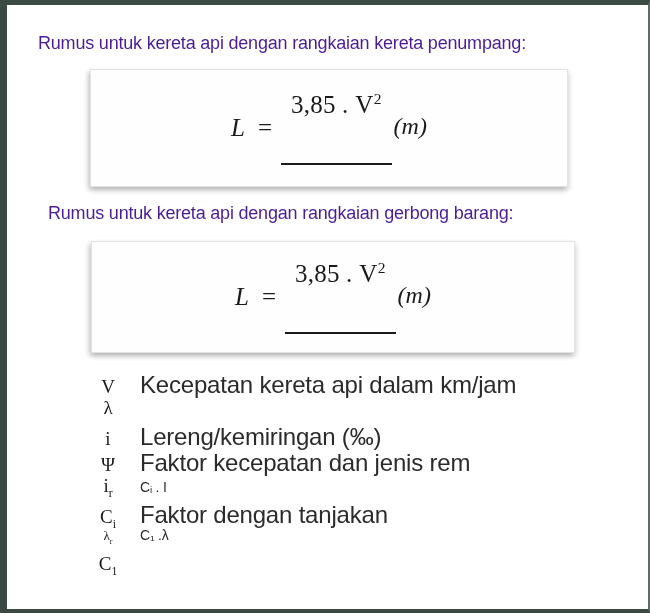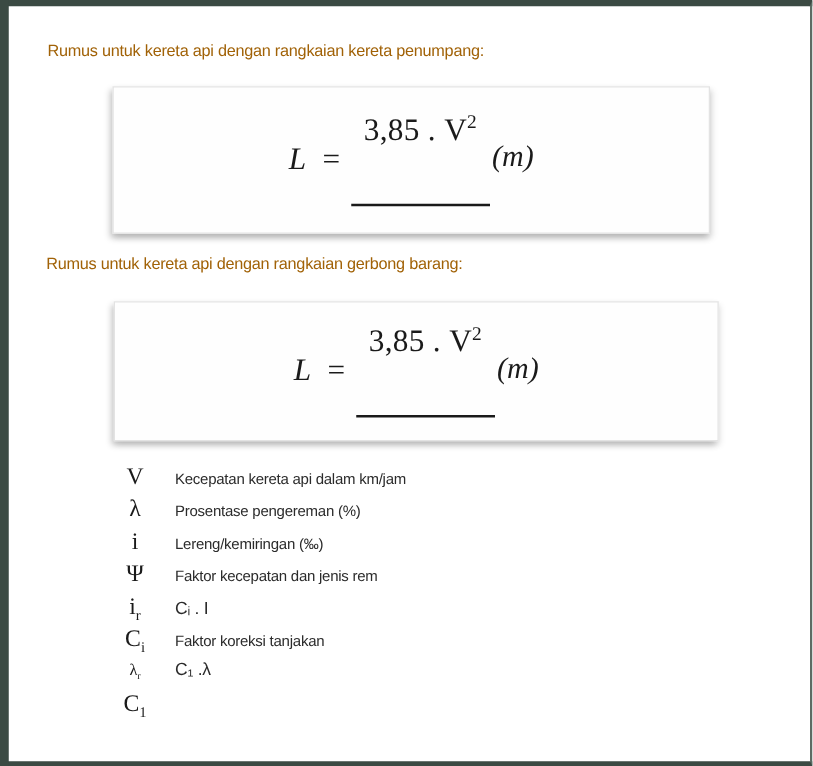--- a/index.html
+++ b/index.html
@@ -18,28 +18,28 @@
     border-right: 2px solid #5d6c64;
     border-bottom: 4px solid #3b4a43;
     overflow: hidden;
     font-family: "Liberation Sans", sans-serif;
   }
 
   
   .heading {
     position: absolute;
     font-family: "Liberation Sans", sans-serif;
-    font-size: 13px;
+    font-size: 18px;
     font-weight: 500;
     letter-spacing: -0.2px;
-    color: #a16207;
+    color: #4c1d95;
     white-space: nowrap;
   }
   #heading-1 { left: 31px; top: 28px; }
-  #heading-2 { left: 30px; top: 198px; }
+  #heading-2 { left: 41px; top: 198px; }
 
   
   .formula-box {
     position: absolute;
     background: #fefefe;
     border: 1px solid #e3e3e3;
     box-shadow: -2px 3px 5px rgba(0,0,0,0.22),
                  2px 3px 5px rgba(0,0,0,0.10);
     box-sizing: border-box;
     display: flex;
@@ -147,21 +147,21 @@
     width: 46px;
     text-align: center;
     font-family: "Liberation Serif", serif;
     font-size: 19px;
     color: #1a1a1a;
     flex: 0 0 46px;
   }
   .legend-sym.small { font-size: 13px; }
   .legend-desc {
     font-family: "Liberation Sans", sans-serif;
-    font-size: 12px;
+    font-size: 24px;
     font-weight: 500;
     letter-spacing: -0.2px;
     color: #2b2b2b;
     white-space: nowrap;
     padding-left: 9px;
   }
   .legend-desc.small {
     font-size: 14px;
     font-weight: 400;
   }
@@ -207,37 +207,36 @@
     </div>
   </div>
 
   <div id="legend">
       <div class="legend-row">
         <div class="legend-sym"><span>V</span></div>
         <div class="legend-desc">Kecepatan kereta api dalam km/jam</div>
       </div>
       <div class="legend-row">
         <div class="legend-sym"><span>λ</span></div>
-        <div class="legend-desc">Prosentase pengereman (%)</div>
       </div>
       <div class="legend-row">
         <div class="legend-sym"><span>i</span></div>
         <div class="legend-desc">Lereng/kemiringan (‰)</div>
       </div>
       <div class="legend-row">
         <div class="legend-sym"><span>Ψ</span></div>
         <div class="legend-desc">Faktor kecepatan dan jenis rem</div>
       </div>
       <div class="legend-row">
         <div class="legend-sym"><span>i</span><sub class="sb">r</sub></div>
         <div class="legend-desc small">Cᵢ . I</div>
       </div>
       <div class="legend-row">
         <div class="legend-sym"><span>C</span><sub class="sb">i</sub></div>
-        <div class="legend-desc">Faktor koreksi tanjakan</div>
+        <div class="legend-desc">Faktor dengan tanjakan</div>
       </div>
       <div class="legend-row">
         <div class="legend-sym small"><span>λ</span><sub class="sb">r</sub></div>
         <div class="legend-desc small">C₁ .λ</div>
       </div>
       <div class="legend-row">
         <div class="legend-sym"><span>C</span><sub class="sb">1</sub></div>
       </div>
     </div>
 

